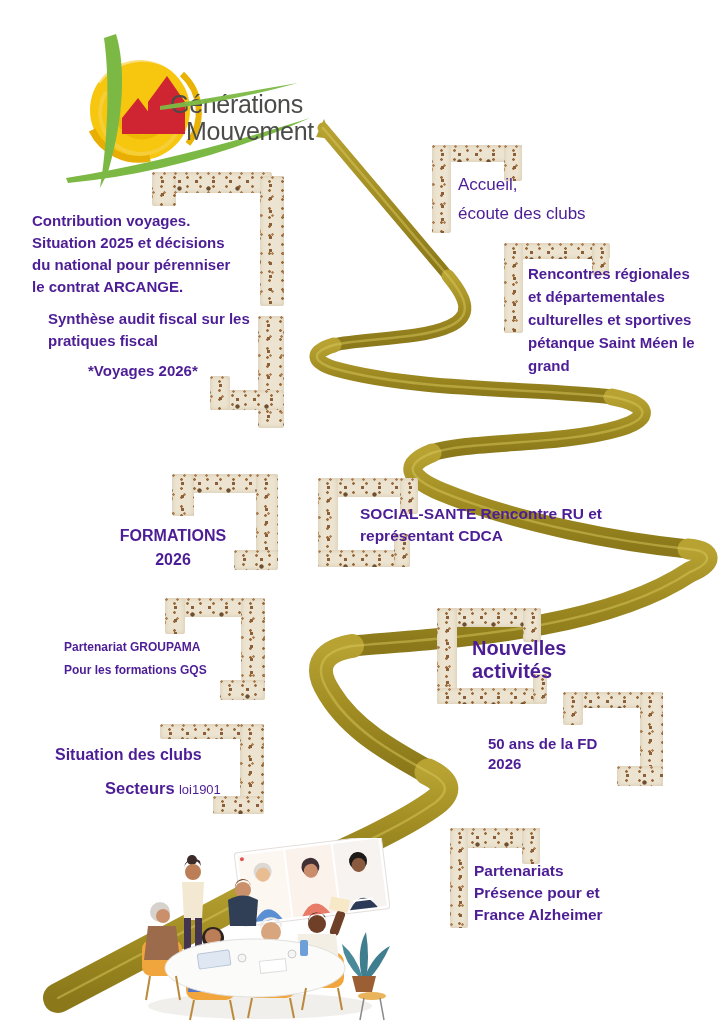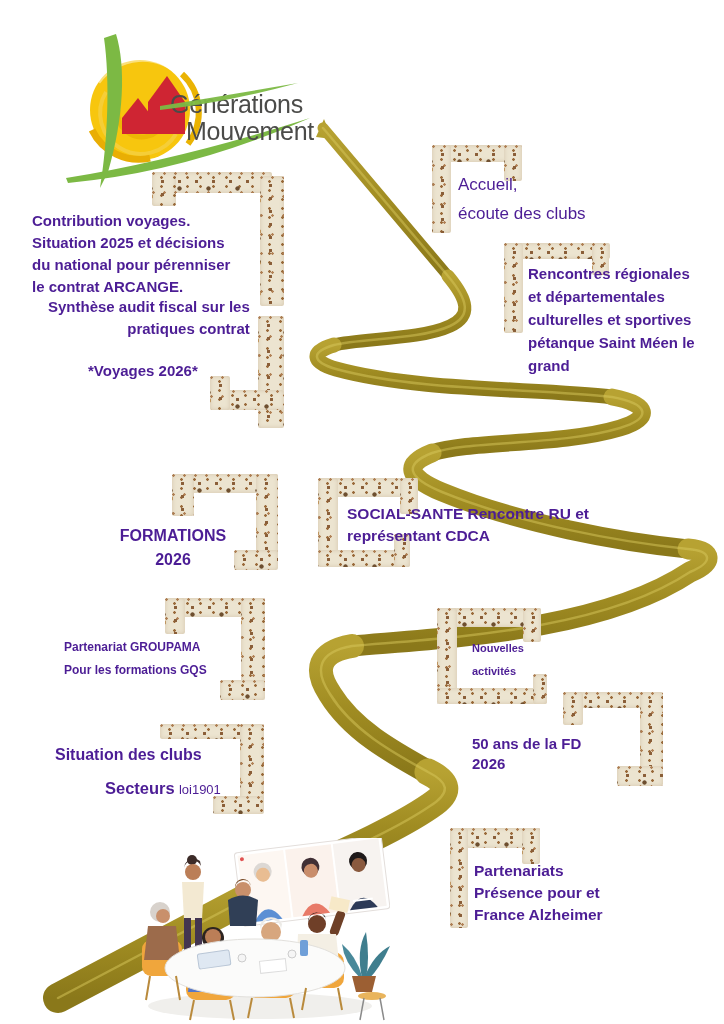--- a/index.html
+++ b/index.html
@@ -145,23 +145,23 @@
     <div class="speck" style="left:0;top:0;width:18px;height:100px;"></div>
   </div>
 
   <div class="txt" style="left:32px;top:210px;">
     <div>Contribution voyages.</div>
     <div>Situation 2025 et décisions</div>
     <div>du national pour pérenniser</div>
     <div>le contrat ARCANGE.</div>
   </div>
 
-  <div class="txt" style="left:48px;top:296px;text-align:right;">
+  <div class="txt" style="left:48px;top:308px;">
     <div>Synthèse audit fiscal sur les</div>
-    <div>pratiques contrat</div>
+    <div>pratiques fiscal</div>
   </div>
   <div class="txt" style="left:88px;top:360px;text-align:right;">*Voyages 2026*</div>
 
   <div class="txt reg" style="left:458px;top:170px;font-size:17px;line-height:29px;">
     <div>Accueil,</div>
     <div>écoute des clubs</div>
   </div>
 
   <div class="txt" style="left:528px;top:262px;line-height:23px;">
     <div>Rencontres régionales</div>
@@ -169,42 +169,42 @@
     <div>culturelles et sportives</div>
     <div>pétanque Saint Méen le</div>
     <div>grand</div>
   </div>
 
   <div class="txt" style="left:117px;top:524px;width:112px;text-align:center;font-size:16px;line-height:24px;">
     <div>FORMATIONS</div>
     <div>2026</div>
   </div>
 
-  <div class="txt" style="left:347px;top:503px;font-size:15.5px;">
+  <div class="txt" style="left:360px;top:503px;font-size:15.5px;">
     <div>SOCIAL-SANTE Rencontre RU et</div>
     <div>représentant CDCA</div>
   </div>
 
   <div class="txt" style="left:64px;top:636px;font-size:12px;line-height:23px;">
     <div>Partenariat GROUPAMA</div>
     <div>Pour les formations GQS</div>
   </div>
 
-  <div class="txt" style="left:472px;top:637px;font-size:11px;line-height:23px;">
+  <div class="txt" style="left:472px;top:637px;font-size:20px;line-height:23px;">
     <div>Nouvelles</div>
     <div>activités</div>
   </div>
 
   <div class="txt" style="left:55px;top:744px;font-size:16px;">Situation des clubs</div>
   <div class="txt" style="left:105px;top:777px;">
     <span style="font-size:16.5px;">Secteurs</span>
     <span class="reg" style="font-size:13px;">loi1901</span>
   </div>
 
-  <div class="txt" style="left:472px;top:734px;line-height:20px;">
+  <div class="txt" style="left:488px;top:734px;line-height:20px;">
     <div>50 ans de la FD</div>
     <div>2026</div>
   </div>
 
   <div class="txt" style="left:474px;top:860px;font-size:15.5px;">
     <div>Partenariats</div>
     <div>Présence pour et</div>
     <div>France Alzheimer</div>
   </div>
 

